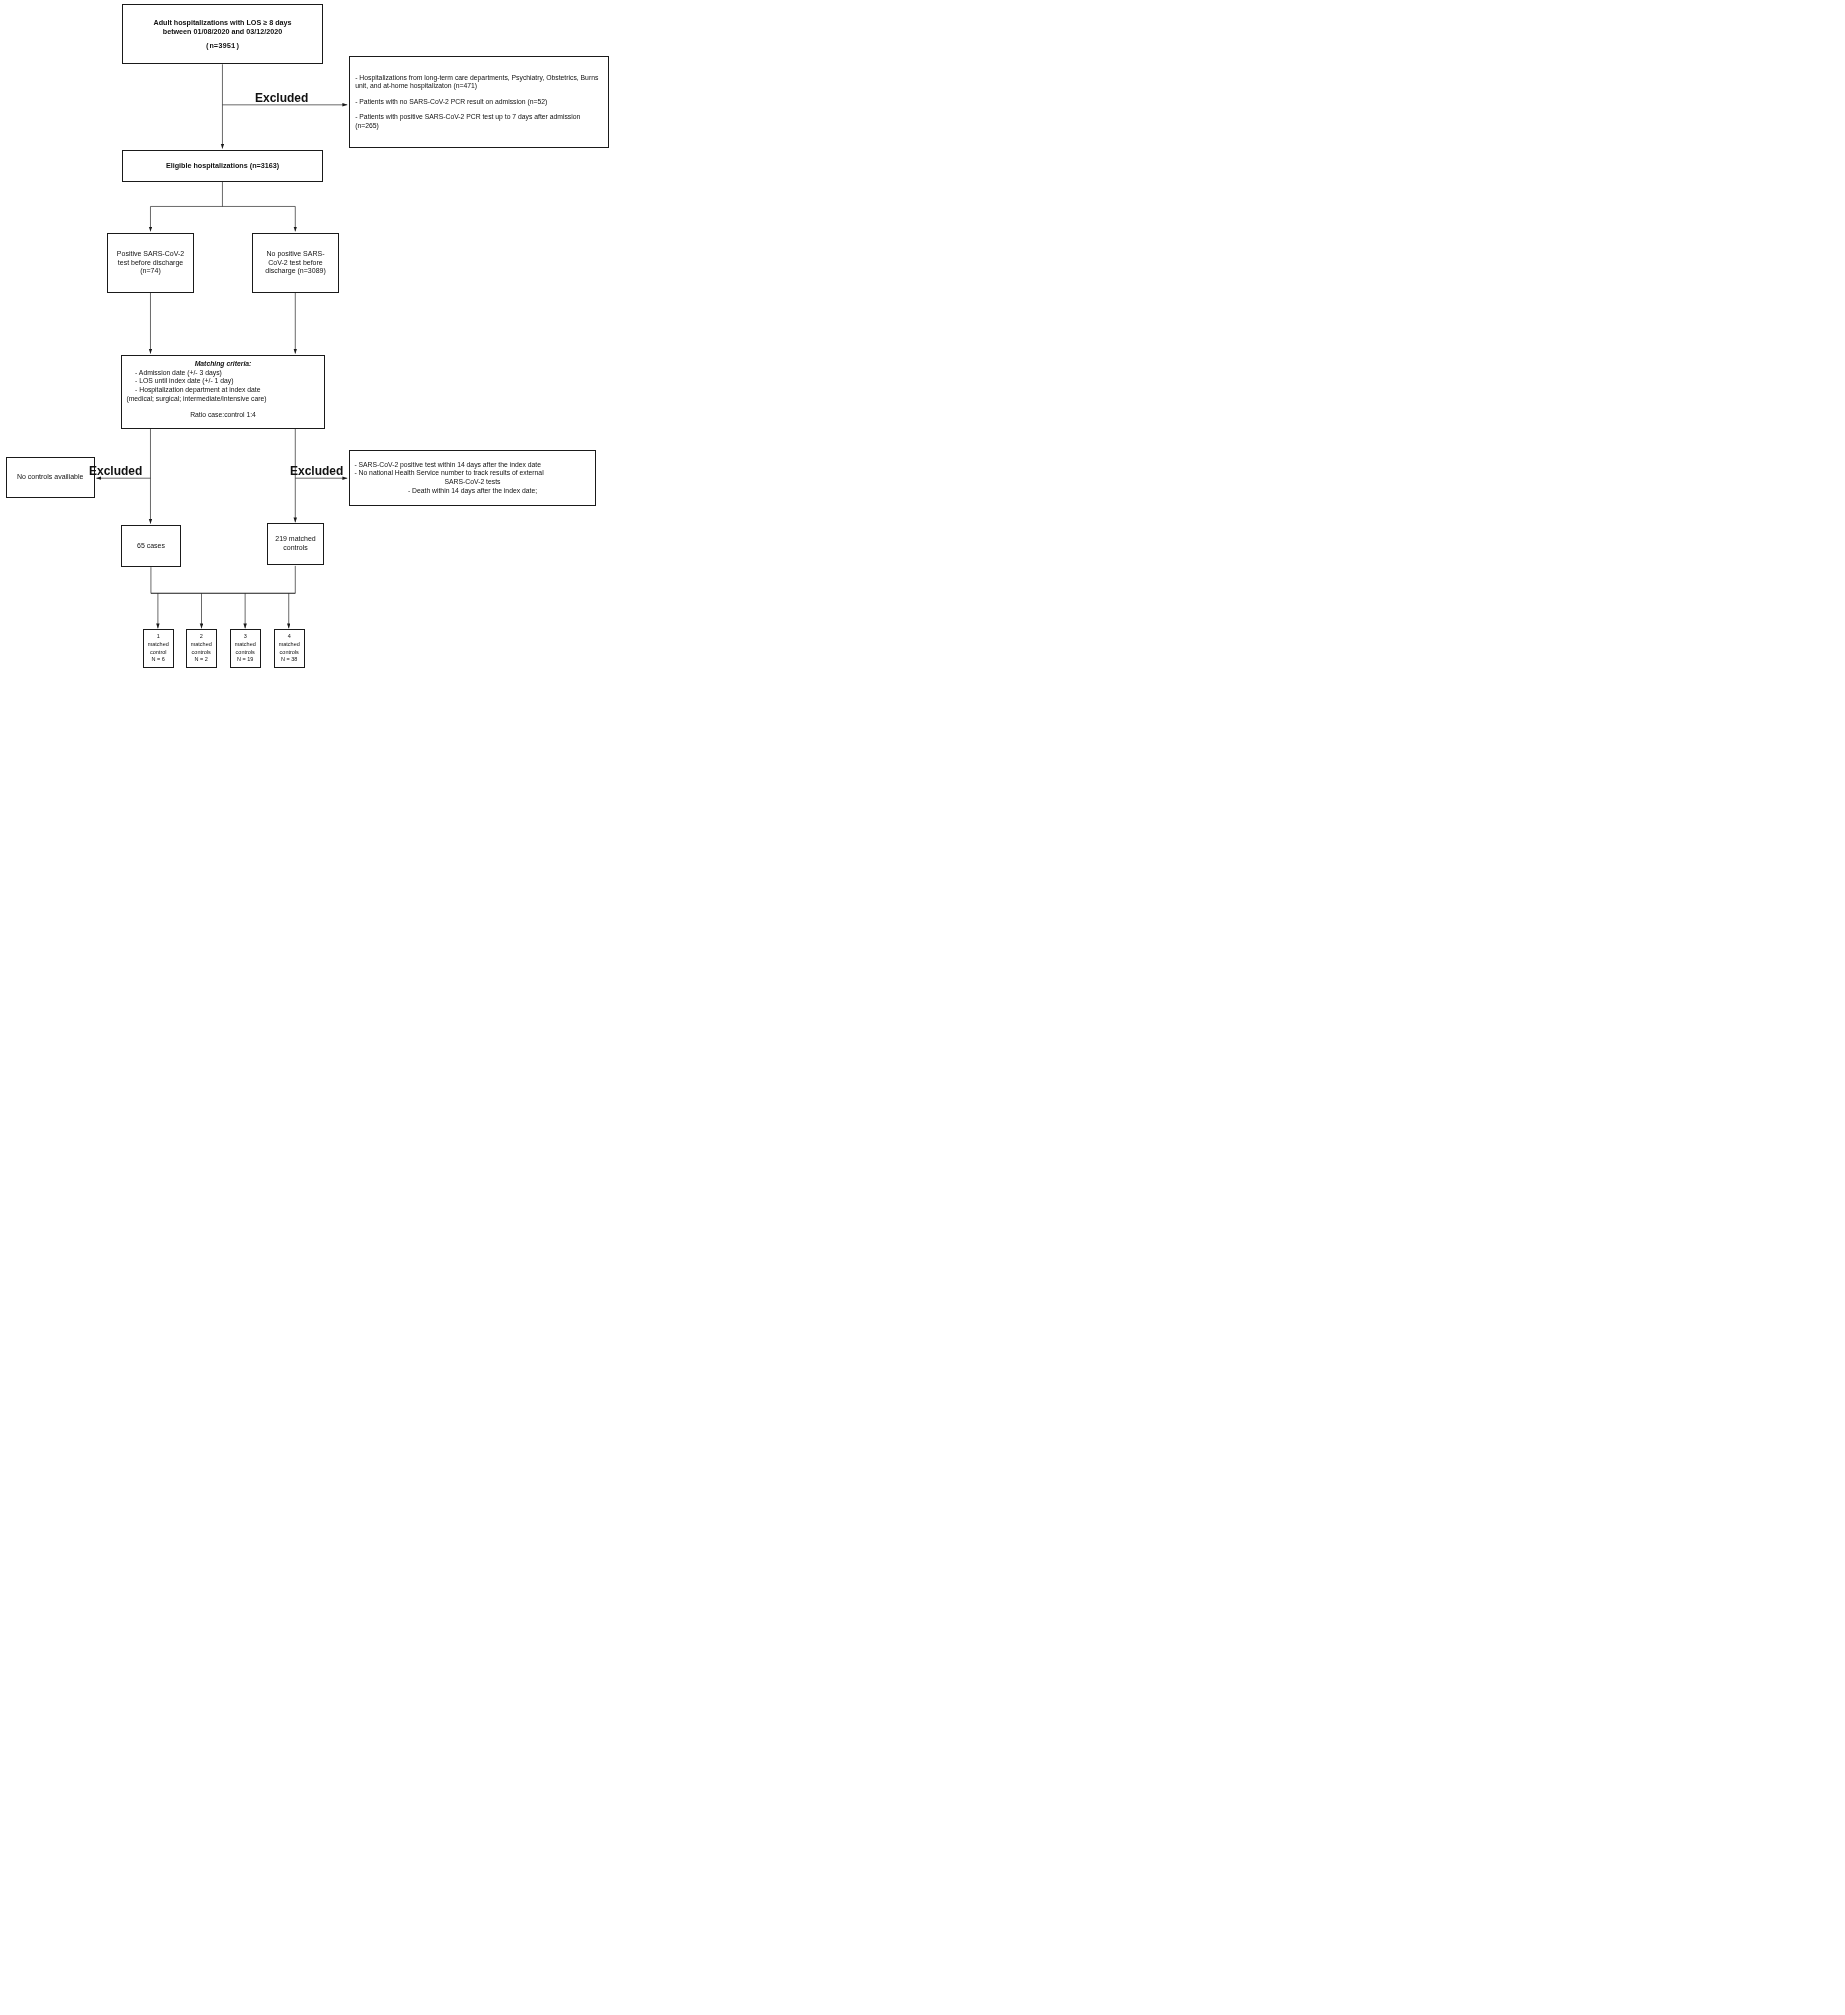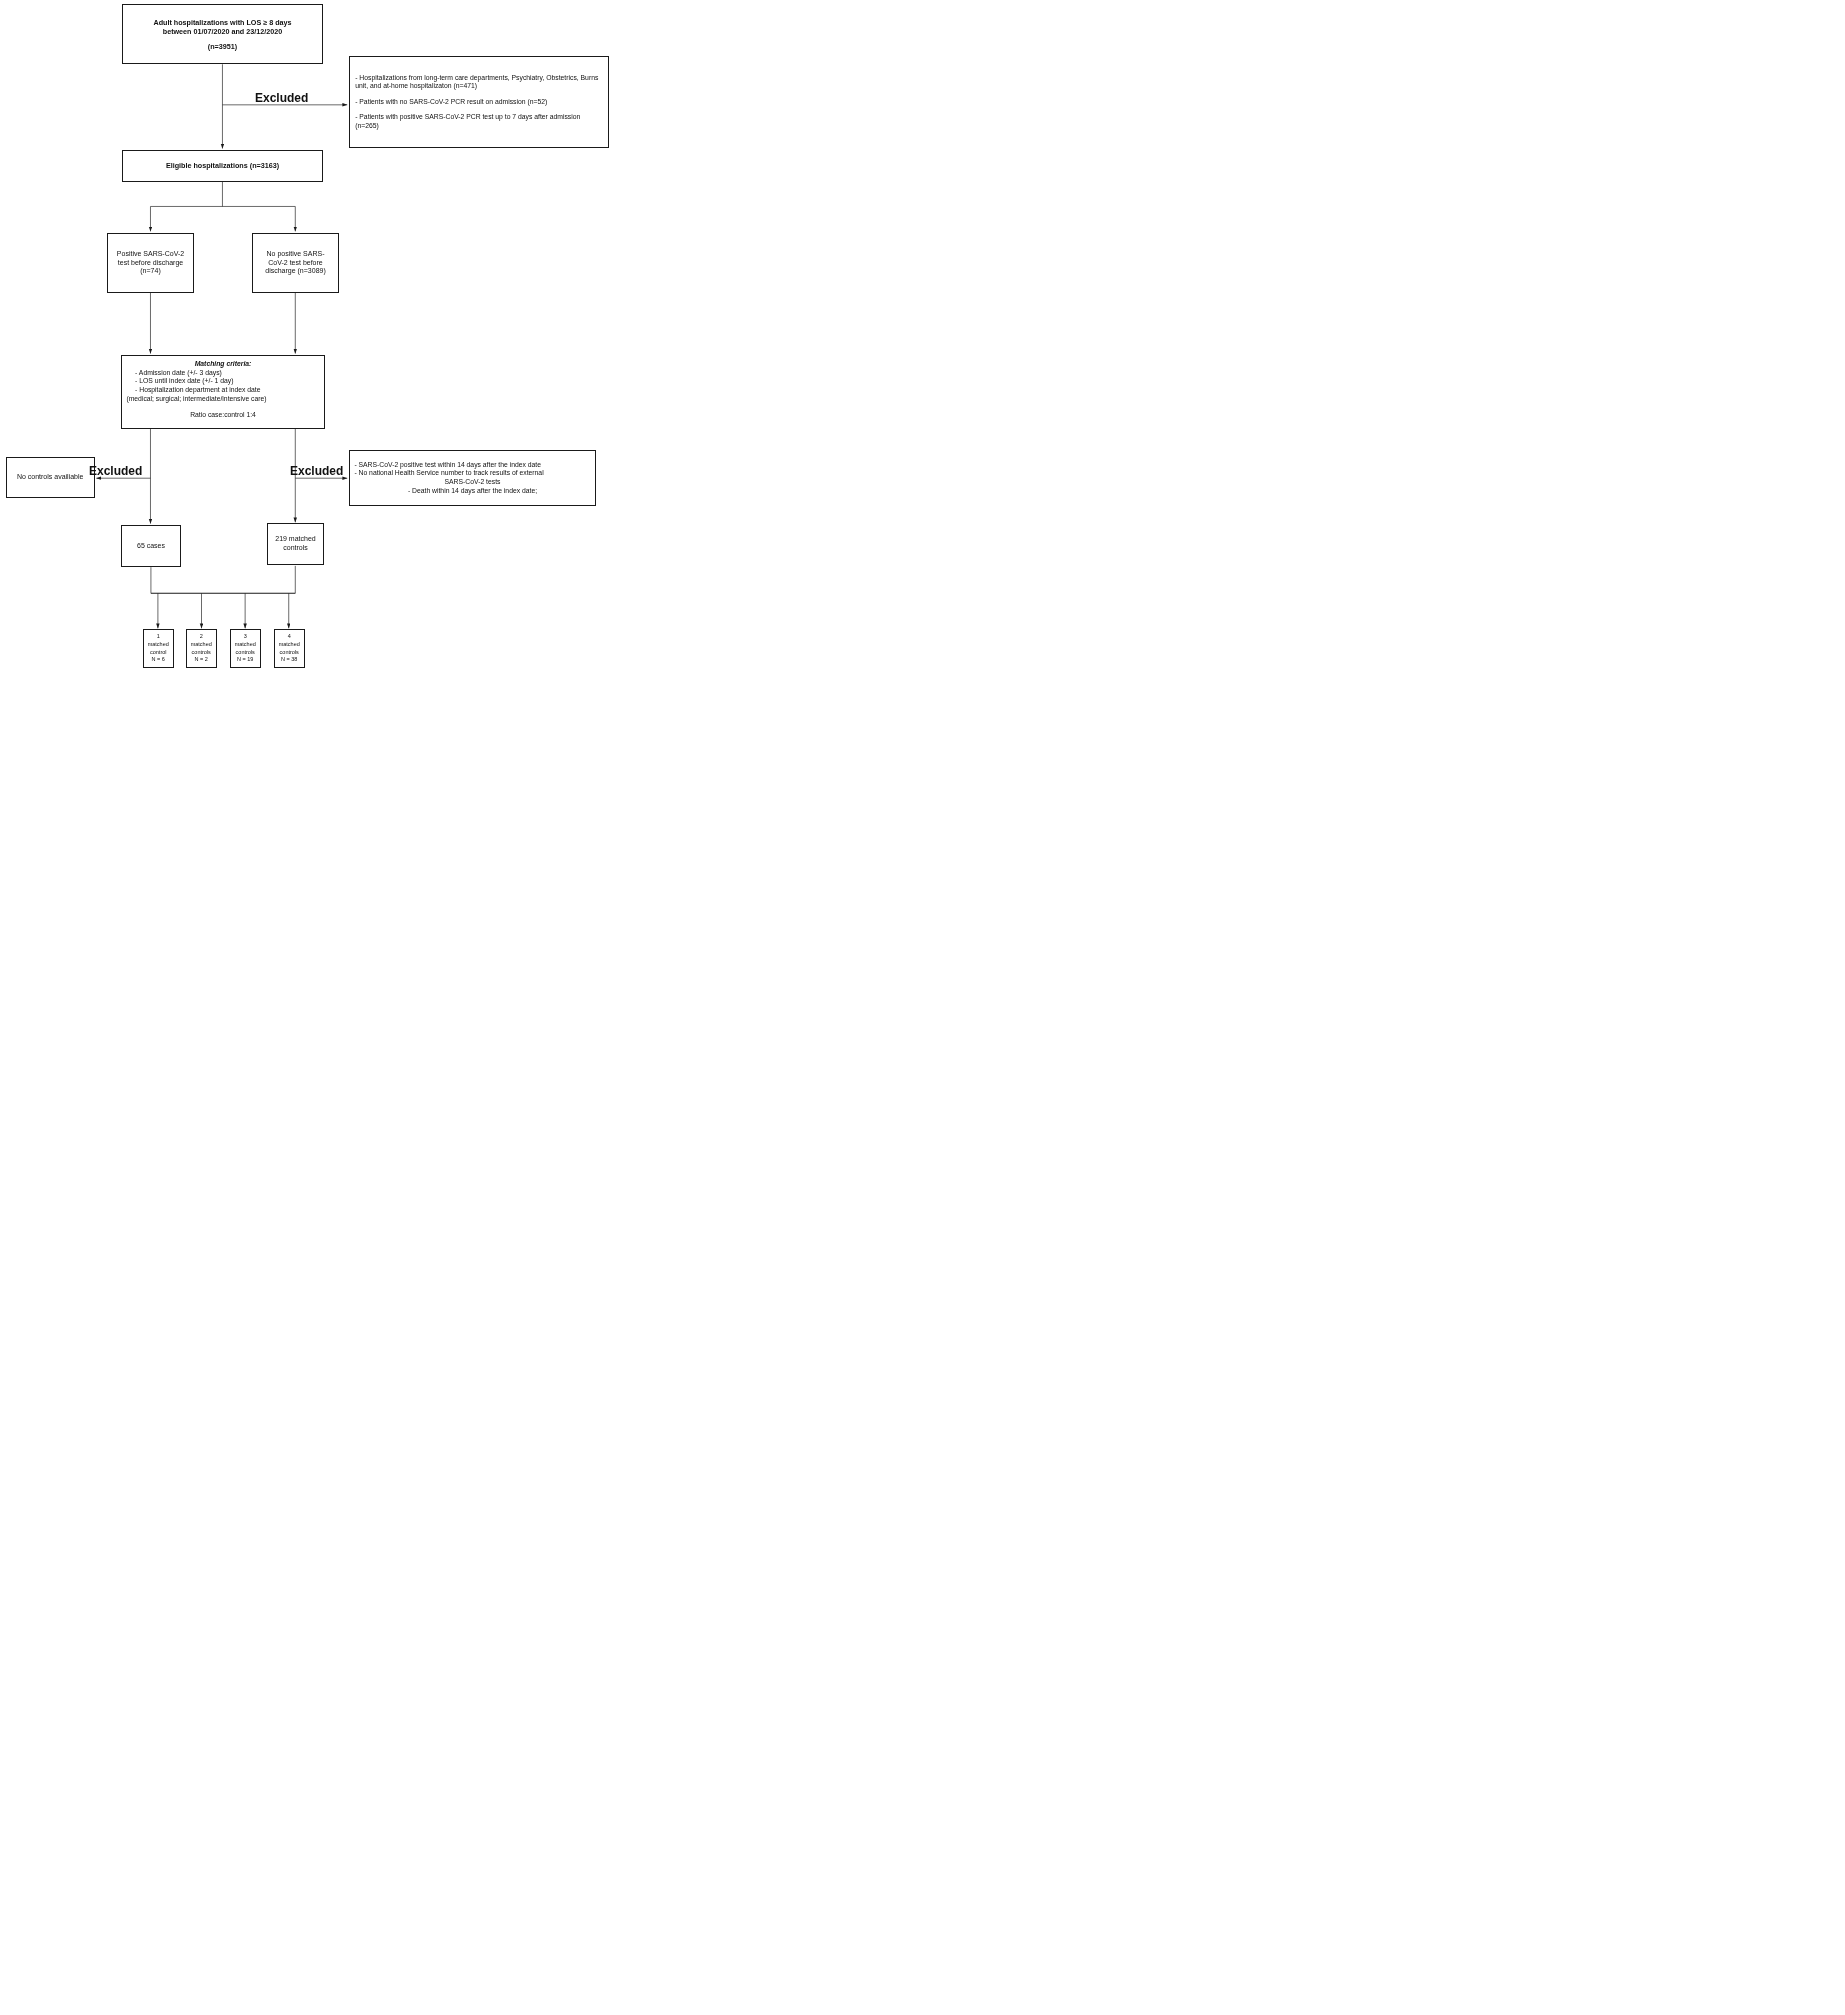--- a/index.html
+++ b/index.html
@@ -36,21 +36,21 @@
     font-size: 7px;
     line-height: 1.28;
   }
   .box.bold { font-weight: bold; }
   .box.textleft {
     align-items: stretch;
     text-align: left;
     padding: 3.5px 5.2px;
   }
   .para + .para { margin-top: 6.5px; }
-  .count-line { margin-top: 6px; }
+  .count-line { margin-top: 6px; font-family: Liberation Mono, monospace; }
   .match-box { justify-content: flex-start; padding: 3.9px 3.5px 2.6px 3.5px; font-size: 6.8px; }
   .match-title { font-weight: bold; font-style: italic; text-align: center; }
   .match-item { align-self: flex-start; text-align: left; padding-left: 9.6px; }
   .match-item.flush { padding-left: 0.9px; }
   .match-ratio { margin-top: 7.4px; text-align: center; }
   .excl-box { font-size: 6.8px; }
   .excl-line-left { align-self: flex-start; text-align: left; }
   .excl-line-center { text-align: center; }
   .small-box { font-size: 5.5px; line-height: 1.45; }
   .flow-label {
@@ -90,21 +90,21 @@
       <line x1="346" y1="1360" x2="677" y2="1360" stroke-width="2.4"></line>
       <line x1="362" y1="1360" x2="362" y2="1440" marker-end="url(#arrow)"></line>
       <line x1="462" y1="1360" x2="462" y2="1440" marker-end="url(#arrow)"></line>
       <line x1="562" y1="1360" x2="562" y2="1440" marker-end="url(#arrow)"></line>
       <line x1="662" y1="1360" x2="662" y2="1440" marker-end="url(#arrow)"></line>
     </g>
   </svg>
 
   <div class="box bold" style="left:122px; top:4.4px; width:201px; height:60px; font-size:7.2px;">
     <div>Adult hospitalizations with LOS ≥ 8 days</div>
-    <div>between 01/07/2020 and 23/12/2020</div>
+    <div>between 01/08/2020 and 03/12/2020</div>
     <div class="count-line">(n=3951)</div>
   </div>
 
   <div class="box textleft excl-box" style="left:349px; top:56px; width:260px; height:92px;">
     <div class="para">- Hospitalizations from long-term care departments, Psychiatry, Obstetrics, Burns unit, and at-home hospitalizaton (n=471)</div>
     <div class="para">- Patients with no SARS-CoV-2 PCR result on admission (n=52)</div>
     <div class="para">- Patients with positive SARS-CoV-2 PCR test up to 7 days after admission (n=265)</div>
   </div>
 
   <div class="flow-label" style="left:255px; top:91px;">Excluded</div>

